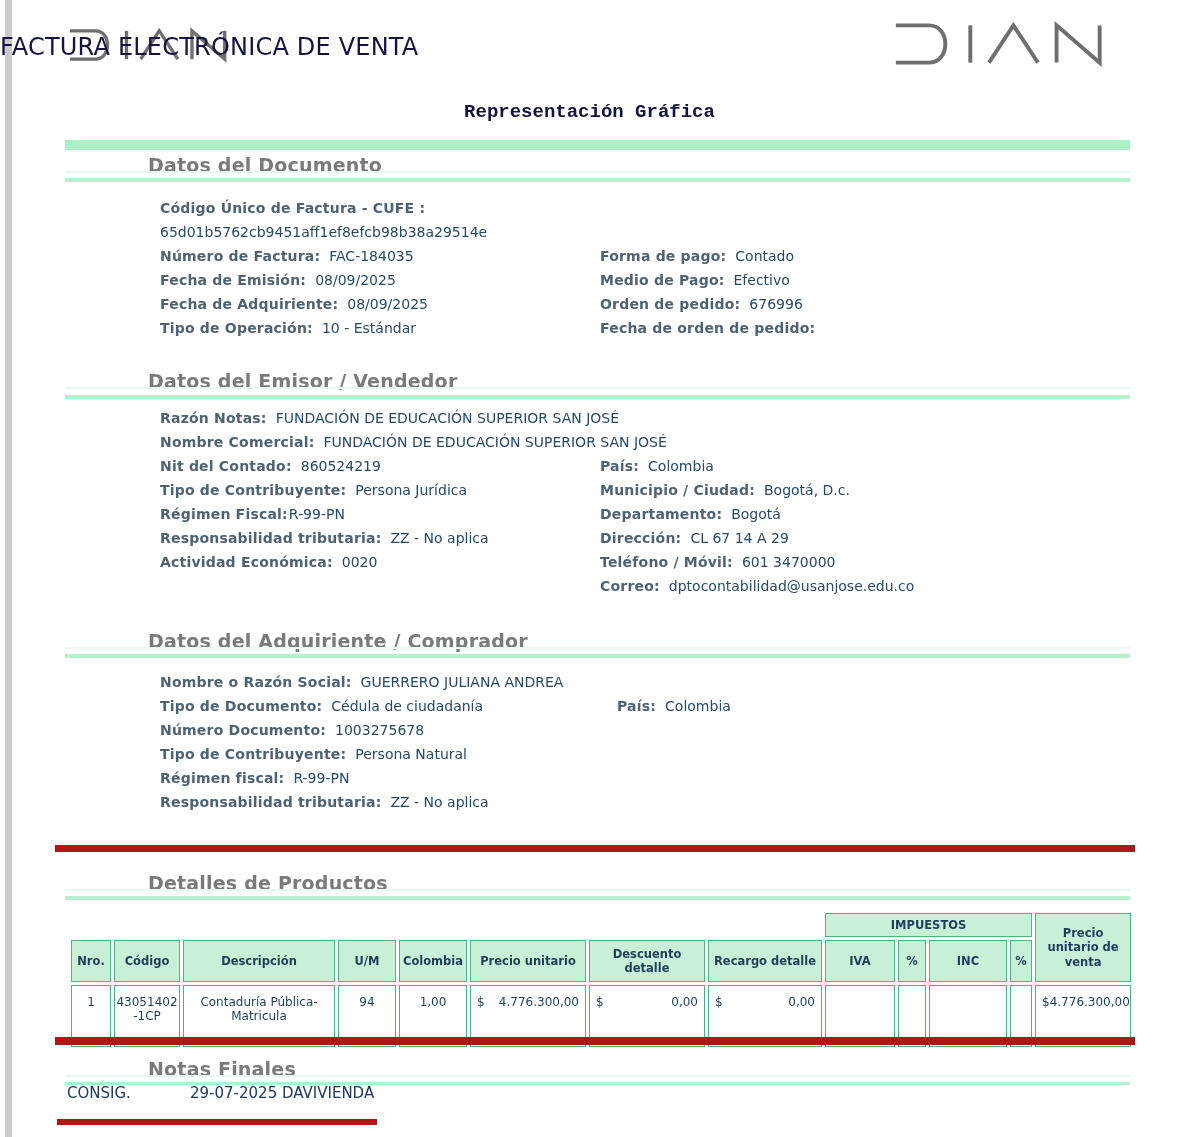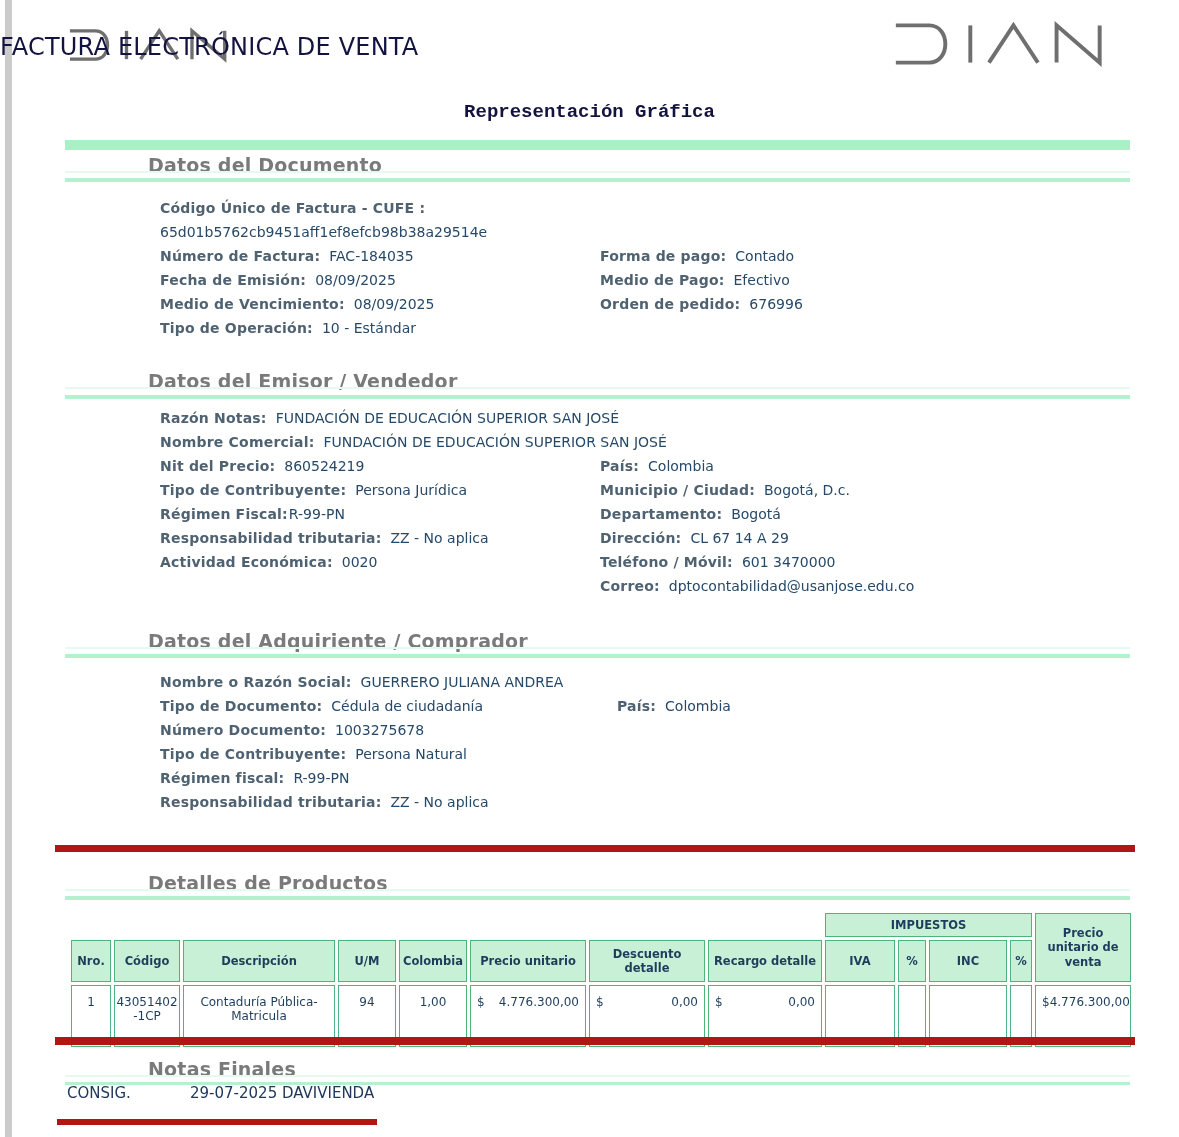--- a/index.html
+++ b/index.html
@@ -84,59 +84,63 @@
   </div>
   <div class="frow">
     <span class="lbl">Número de Factura:</span>
     <span class="val">FAC-184035</span>
   </div>
   <div class="frow">
     <span class="lbl">Fecha de Emisión:</span>
     <span class="val">08/09/2025</span>
   </div>
   <div class="frow">
-    <span class="lbl">Medio de Vencimiento:</span>
+    <span class="lbl">Fecha de Adquiriente:</span>
     <span class="val">08/09/2025</span>
   </div>
   <div class="frow">
     <span class="lbl">Tipo de Operación:</span>
     <span class="val">10 - Estándar</span>
   </div>
 </div>
 
 <div class="fcol" style="left:600px;top:244px">
   <div class="frow">
     <span class="lbl">Forma de pago:</span>
     <span class="val">Contado</span>
   </div>
   <div class="frow">
     <span class="lbl">Medio de Pago:</span>
     <span class="val">Efectivo</span>
   </div>
   <div class="frow">
     <span class="lbl">Orden de pedido:</span>
     <span class="val">676996</span>
+  </div>
+  <div class="frow">
+    <span class="lbl">Fecha de orden de pedido:</span>
+    <span class="val"></span>
   </div>
 </div>
 
 <div class="sec-head" style="top:370px">Datos del Emisor / Vendedor</div>
 <div class="bar bar-faint" style="top:387px"></div>
 <div class="bar bar-thin" style="top:395px"></div>
 
 <div class="fcol" style="left:160px;top:406px">
   <div class="frow">
     <span class="lbl">Razón Notas:</span>
     <span class="val">FUNDACIÓN DE EDUCACIÓN SUPERIOR SAN JOSÉ</span>
   </div>
   <div class="frow">
     <span class="lbl">Nombre Comercial:</span>
     <span class="val">FUNDACIÓN DE EDUCACIÓN SUPERIOR SAN JOSÉ</span>
   </div>
   <div class="frow">
-    <span class="lbl">Nit del Precio:</span>
+    <span class="lbl">Nit del Contado:</span>
     <span class="val">860524219</span>
   </div>
   <div class="frow">
     <span class="lbl">Tipo de Contribuyente:</span>
     <span class="val">Persona Jurídica</span>
   </div>
   <div class="frow tight">
     <span class="lbl">Régimen Fiscal:</span>
     <span class="val">R-99-PN</span>
   </div>

